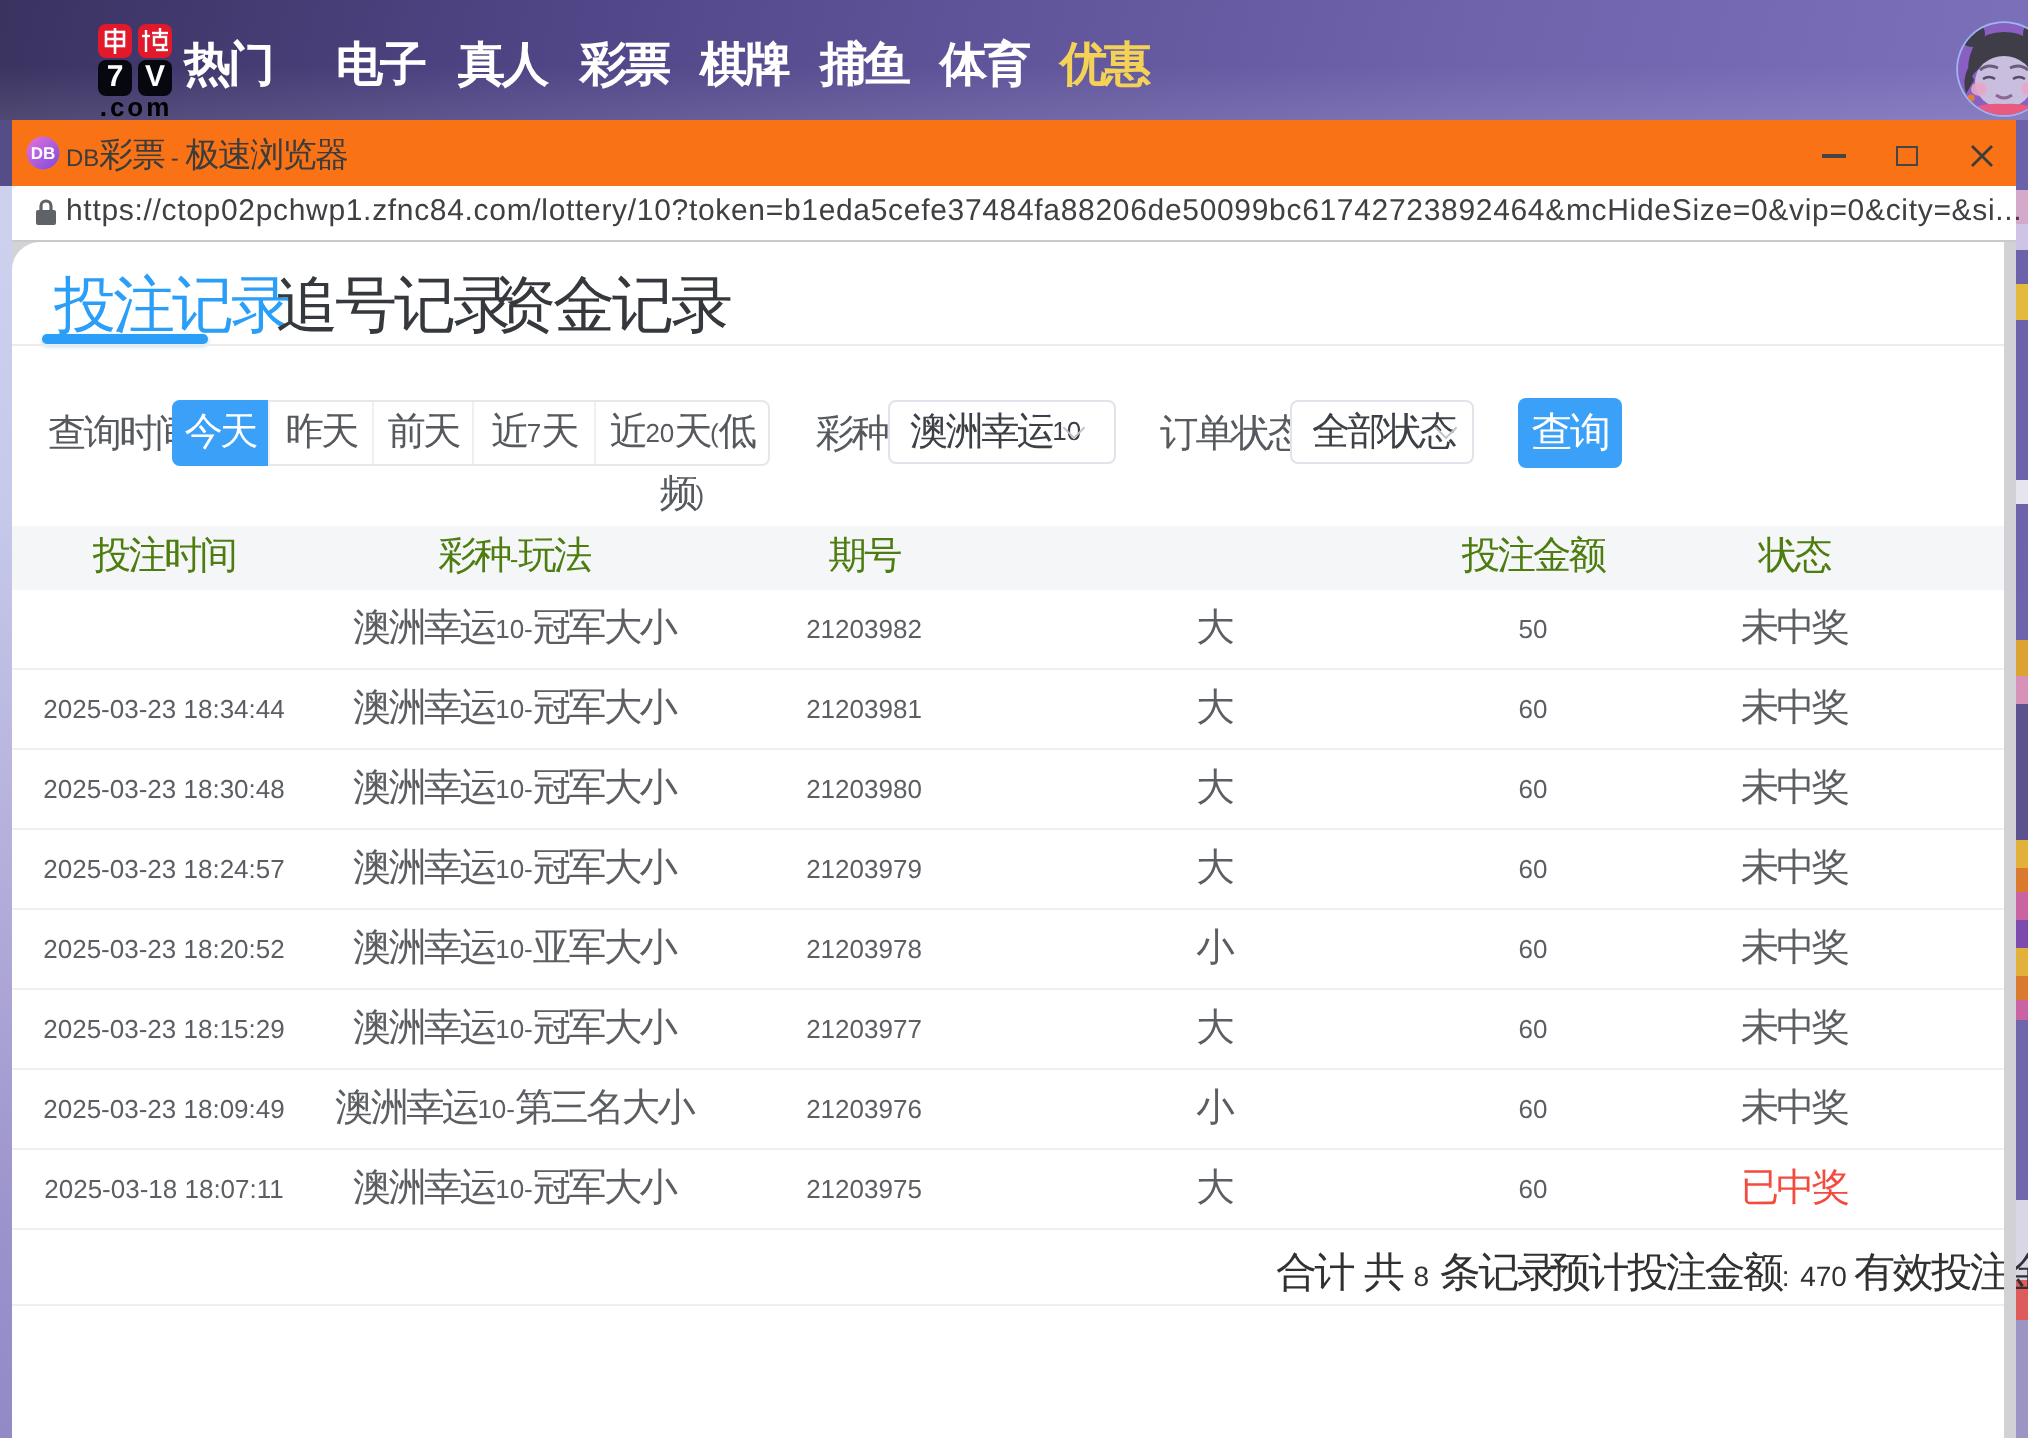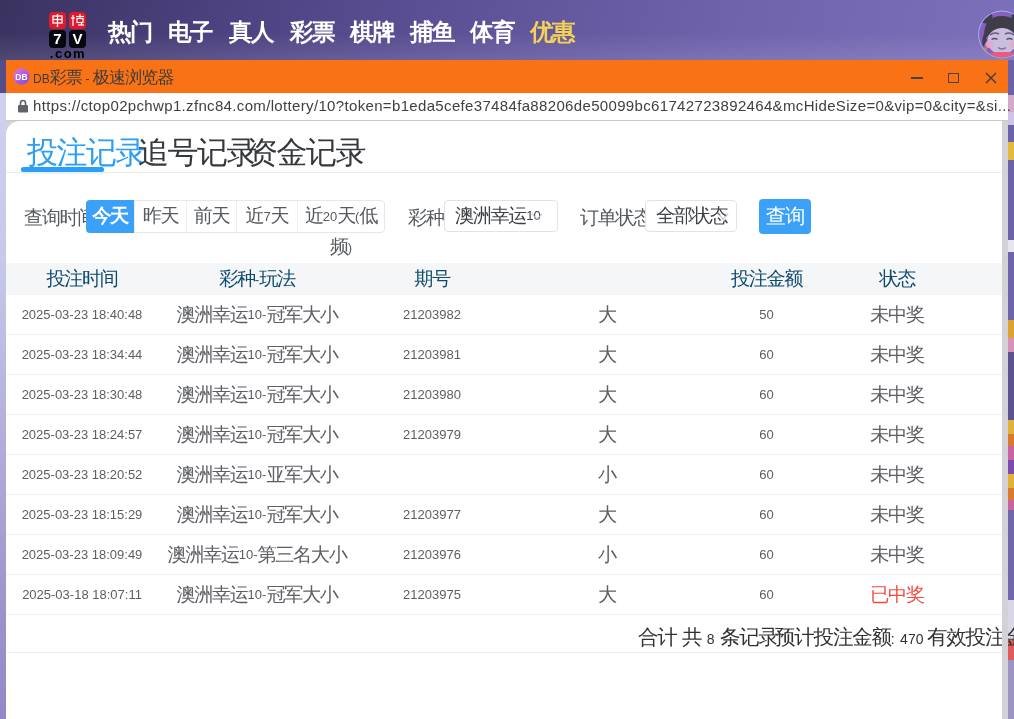--- a/index.html
+++ b/index.html
@@ -29,36 +29,36 @@
 
 .tab { position:absolute; top:16px; }
 #underline { position:absolute; left:15px; top:46px; width:83px; height:5px; background:#2b9ff7; border-radius:3px; box-shadow:0 1px 2px rgba(43,159,247,.45); }
 #tabline { position:absolute; left:0; top:51px; width:996px; height:1px; background:#ececec; }
 
 
 .lbl { position:absolute; top:87px; font-size:13px; color:#565a5f; }
 #btngroup { position:absolute; left:80px; top:79px; width:299px; height:33px; border:1px solid #e7e7e7; border-radius:4px; display:flex; background:#fff; }
 #btngroup .seg { font-size:13px; color:#565a5f; text-align:center; line-height:31px; border-left:1px solid #efefef; }
 #btngroup .seg:first-child { border-left:none; }
-#btngroup .act { background:#3ba0f8; color:#fff; border-radius:4px 0 0 4px; margin:-1px 0 -1px -1px; height:33px; line-height:33px; border-left:none;font-weight:bold; }
+#btngroup .act { background:#3ba0f8; color:#fff; border-radius:4px 0 0 4px; margin:-1px 0 -1px -1px; height:33px; line-height:33px; border-left:none; }
 .sel { position:absolute; top:79px; height:32px; border:1px solid #e0e3e9; border-radius:4px; background:#fff; font-size:13px; color:#3d4045; line-height:30px; }
 .chev { position:absolute; width:8px; height:8px; border-right:1.6px solid #c0c4cc; border-bottom:1.6px solid #c0c4cc; transform:rotate(45deg); top:9px; }
 #qbtn { position:absolute; left:753px; top:78px; width:52px; height:35px; background:#3ba0f8; border-radius:4px; color:#fff; font-size:14px; text-align:center; line-height:35px; }
 
 
 #thead { position:absolute; left:0; top:142px; width:996px; height:32px; background:#f5f6f8; }
 .trow { position:absolute; left:0; width:996px; height:40px; border-bottom:1px solid #f0f0f0; background:#fff; }
 .c { position:absolute; top:0; height:100%; display:flex; align-items:center; justify-content:center; font-size:13px; color:#5b5e63; white-space:nowrap; }
 .c1 { left:0; width:152px; }
 .c2 { left:152px; width:198px; }
 .c3 { left:344px; width:164px; }
 .c4 { left:508px; width:186px; }
 .c5 { left:694px; width:133px; }
 .c6 { left:827px; width:128px; }
-#thead .c { color:#0c4a6e; }
+#thead .c { color:#4d7c0f; }
 .red { color:#f34b3f !important; }
 
 
 #tfoot { position:absolute; left:0; top:494px; width:996px; height:38px; border-bottom:1px solid #ebeef5; font-size:14px; color:#303133; }
 #tfoot span { position:absolute; top:12px; white-space:nowrap; word-spacing:1.5px; }
 .j16 { font-size:31px; letter-spacing:-1.5px; line-height:1; }
 .j14 { font-size:20.5px; letter-spacing:-1.2px; line-height:1; }
 .j13 { font-size:19.2px; letter-spacing:-1.4px; line-height:1; }
 .j12 { font-size:17px; letter-spacing:-0.8px; line-height:1; }
 .sel i { position:relative; top:2px; }
@@ -84,21 +84,21 @@
           <line x1="11" y1="2" x2="11" y2="6.5"></line>
           <rect x="8" y="6.5" width="6" height="4"></rect>
           <line x1="12.5" y1="10.5" x2="12.5" y2="13"></line>
           <line x1="9" y1="13" x2="15" y2="13"></line>
         </g>
       </svg></div>
   <div class="kbox" style="left:49px">7</div>
   <div class="kbox" style="left:69px">V</div>
   <div id="dotcom">.com</div>
   <nav>
-    <span style="left:108px">热门</span>
+    <span style="left:92px">热门</span>
     <span style="left:168px">电子</span>
     <span style="left:229px">真人</span>
     <span style="left:290px">彩票</span>
     <span style="left:350px">棋牌</span>
     <span style="left:410px">捕鱼</span>
     <span style="left:470px">体育</span>
     <span style="left:530px;color:#f3d257">优惠</span>
   </nav>
   <svg class="abs" style="left:977px;top:10px" width="37" height="49" viewBox="0 0 37 49">
     <defs>
@@ -203,21 +203,20 @@
         <i class="j13">期号</i>
       </div>
     <div class="c c5">
         <i class="j13">投注金额</i>
       </div>
     <div class="c c6">
         <i class="j13">状态</i>
       </div>
   </div>
   <div class="trow" style="top:174px">
-    <div class="c c1">2025-03-23 18:40:48</div>
     <div class="c c2"><i class="j13">澳洲幸运</i>10-<i class="j13">冠军大小</i></div>
     <div class="c c3">21203982</div>
     <div class="c c4">
         <i class="j13">大</i>
       </div>
     <div class="c c5">50</div>
     <div class="c c6">
         <i class="j13">未中奖</i>
       </div>
   </div>
@@ -253,20 +252,21 @@
         <i class="j13">大</i>
       </div>
     <div class="c c5">60</div>
     <div class="c c6">
         <i class="j13">未中奖</i>
       </div>
   </div>
   <div class="trow" style="top:334px">
     <div class="c c1">2025-03-23 18:20:52</div>
     <div class="c c2"><i class="j13">澳洲幸运</i>10-<i class="j13">亚军大小</i></div>
+    <div class="c c3">21203978</div>
     <div class="c c4">
         <i class="j13">小</i>
       </div>
     <div class="c c5">60</div>
     <div class="c c6">
         <i class="j13">未中奖</i>
       </div>
   </div>
   <div class="trow" style="top:374px">
     <div class="c c1">2025-03-23 18:15:29</div>

